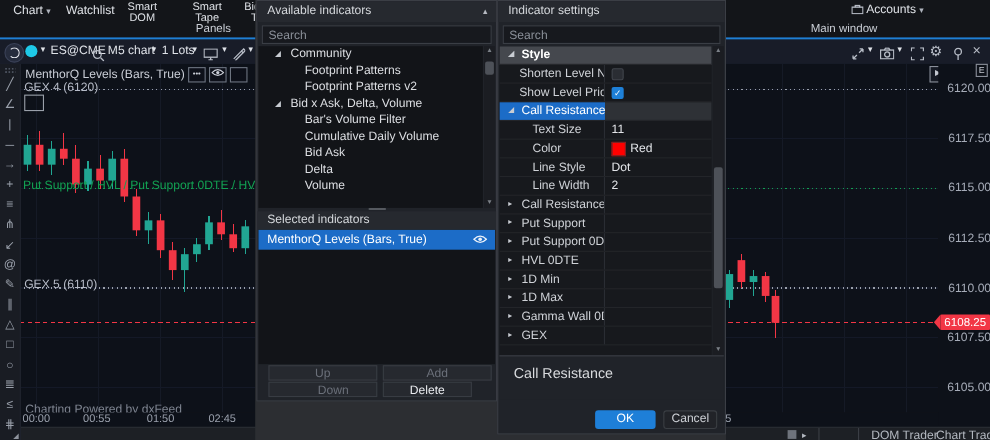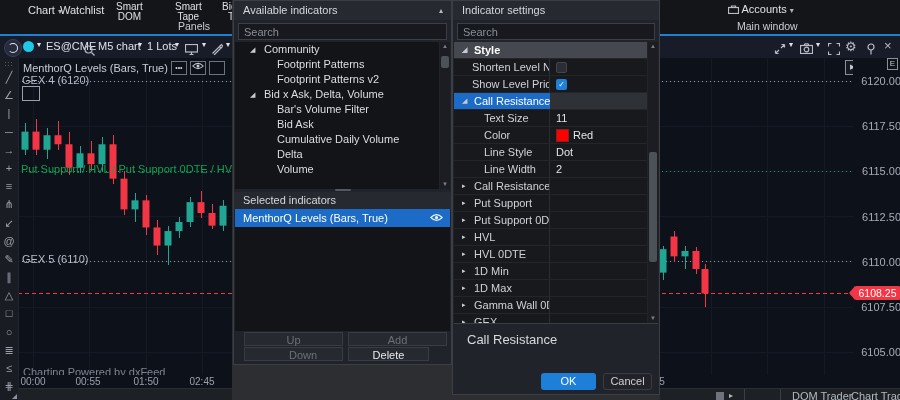--- a/index.html
+++ b/index.html
@@ -96,27 +96,27 @@
           text-align:center;line-height:17px;cursor:pointer;}
   .cancel-btn{position:absolute;left:150px;top:372px;width:49px;height:17px;background:#212328;border:1px solid #3a3e43;
           border-radius:3px;box-sizing:border-box;color:#cdd0d5;text-align:center;line-height:15px;cursor:pointer;}
 </style>
 </head>
 <body>
 
 <div class="app">
 
   <div class="ribbon">
-    <span class="item" style="left:28px;top:4px;"><span>Chart</span> <span class="caret">▾</span></span>
+    <span class="item" style="left:12px;top:4px;"><span>Chart</span> <span class="caret">▾</span></span>
     <span class="item" style="left:60px;top:4px;">Watchlist</span>
     <span class="item two" style="left:116px;"><span>Smart</span><br><span>DOM</span></span>
     <span class="item two" style="left:175px;"><span>Smart</span><br><span>Tape</span></span>
     <span class="item two" style="left:222px;"><span>Bid/Ask</span><br><span>Tape</span></span>
     <span class="item grp" style="left:178px;top:20px;">Panels</span>
-    <span class="item" style="left:728px;top:3px;">
+    <span class="item" style="left:774px;top:3px;">
       <svg width="11" height="9" viewBox="0 0 11 9" class="icon-svg" style="vertical-align:-1px;">
           <rect x="0.5" y="2.5" width="10" height="6"></rect>
           <path d="M3.5 2.5 V1 h4 v1.5"></path>
         </svg>
       <span>Accounts</span> <span class="caret">▾</span></span>
     <span class="item grp" style="left:737px;top:20px;">Main window</span>
   </div>
   <div class="accent"></div>
 
   <div class="chart-toolbar">
@@ -333,24 +333,24 @@
           <span class="tlabel" style="left: 42px;">Footprint Patterns v2</span>
         </div>
         <div class="tree-row">
           <span class="tcaret">◢</span>
           <span class="tlabel" style="left: 29px;">Bid x Ask, Delta, Volume</span>
         </div>
         <div class="tree-row">
           <span class="tlabel" style="left: 42px;">Bar's Volume Filter</span>
         </div>
         <div class="tree-row">
+          <span class="tlabel" style="left: 42px;">Cumulative Daily Volume</span>
+        </div>
+        <div class="tree-row">
           <span class="tlabel" style="left: 42px;">Bid Ask</span>
-        </div>
-        <div class="tree-row">
-          <span class="tlabel" style="left: 42px;">Cumulative Daily Volume</span>
         </div>
         <div class="tree-row">
           <span class="tlabel" style="left: 42px;">Delta</span>
         </div>
         <div class="tree-row">
           <span class="tlabel" style="left: 42px;">Volume</span>
         </div>
       </div>
     <div class="vscroll" style="right:1px;top:41px;height:147px;">
       <span class="sarr" style="top:0;">▲</span>
@@ -460,27 +460,20 @@
         <div class="grow">
           <div class="lcell">
             <span class="gcaret">▸</span>
             <span class="glabel" style="left: 20px;">Put Support 0DTE</span>
           </div>
           <div class="vcell"></div>
         </div>
         <div class="grow">
           <div class="lcell">
             <span class="gcaret">▸</span>
-            <span class="glabel" style="left: 20px;">HVL</span>
-          </div>
-          <div class="vcell"></div>
-        </div>
-        <div class="grow">
-          <div class="lcell">
-            <span class="gcaret">▸</span>
             <span class="glabel" style="left: 20px;">HVL 0DTE</span>
           </div>
           <div class="vcell"></div>
         </div>
         <div class="grow">
           <div class="lcell">
             <span class="gcaret">▸</span>
             <span class="glabel" style="left: 20px;">1D Min</span>
           </div>
           <div class="vcell"></div>

